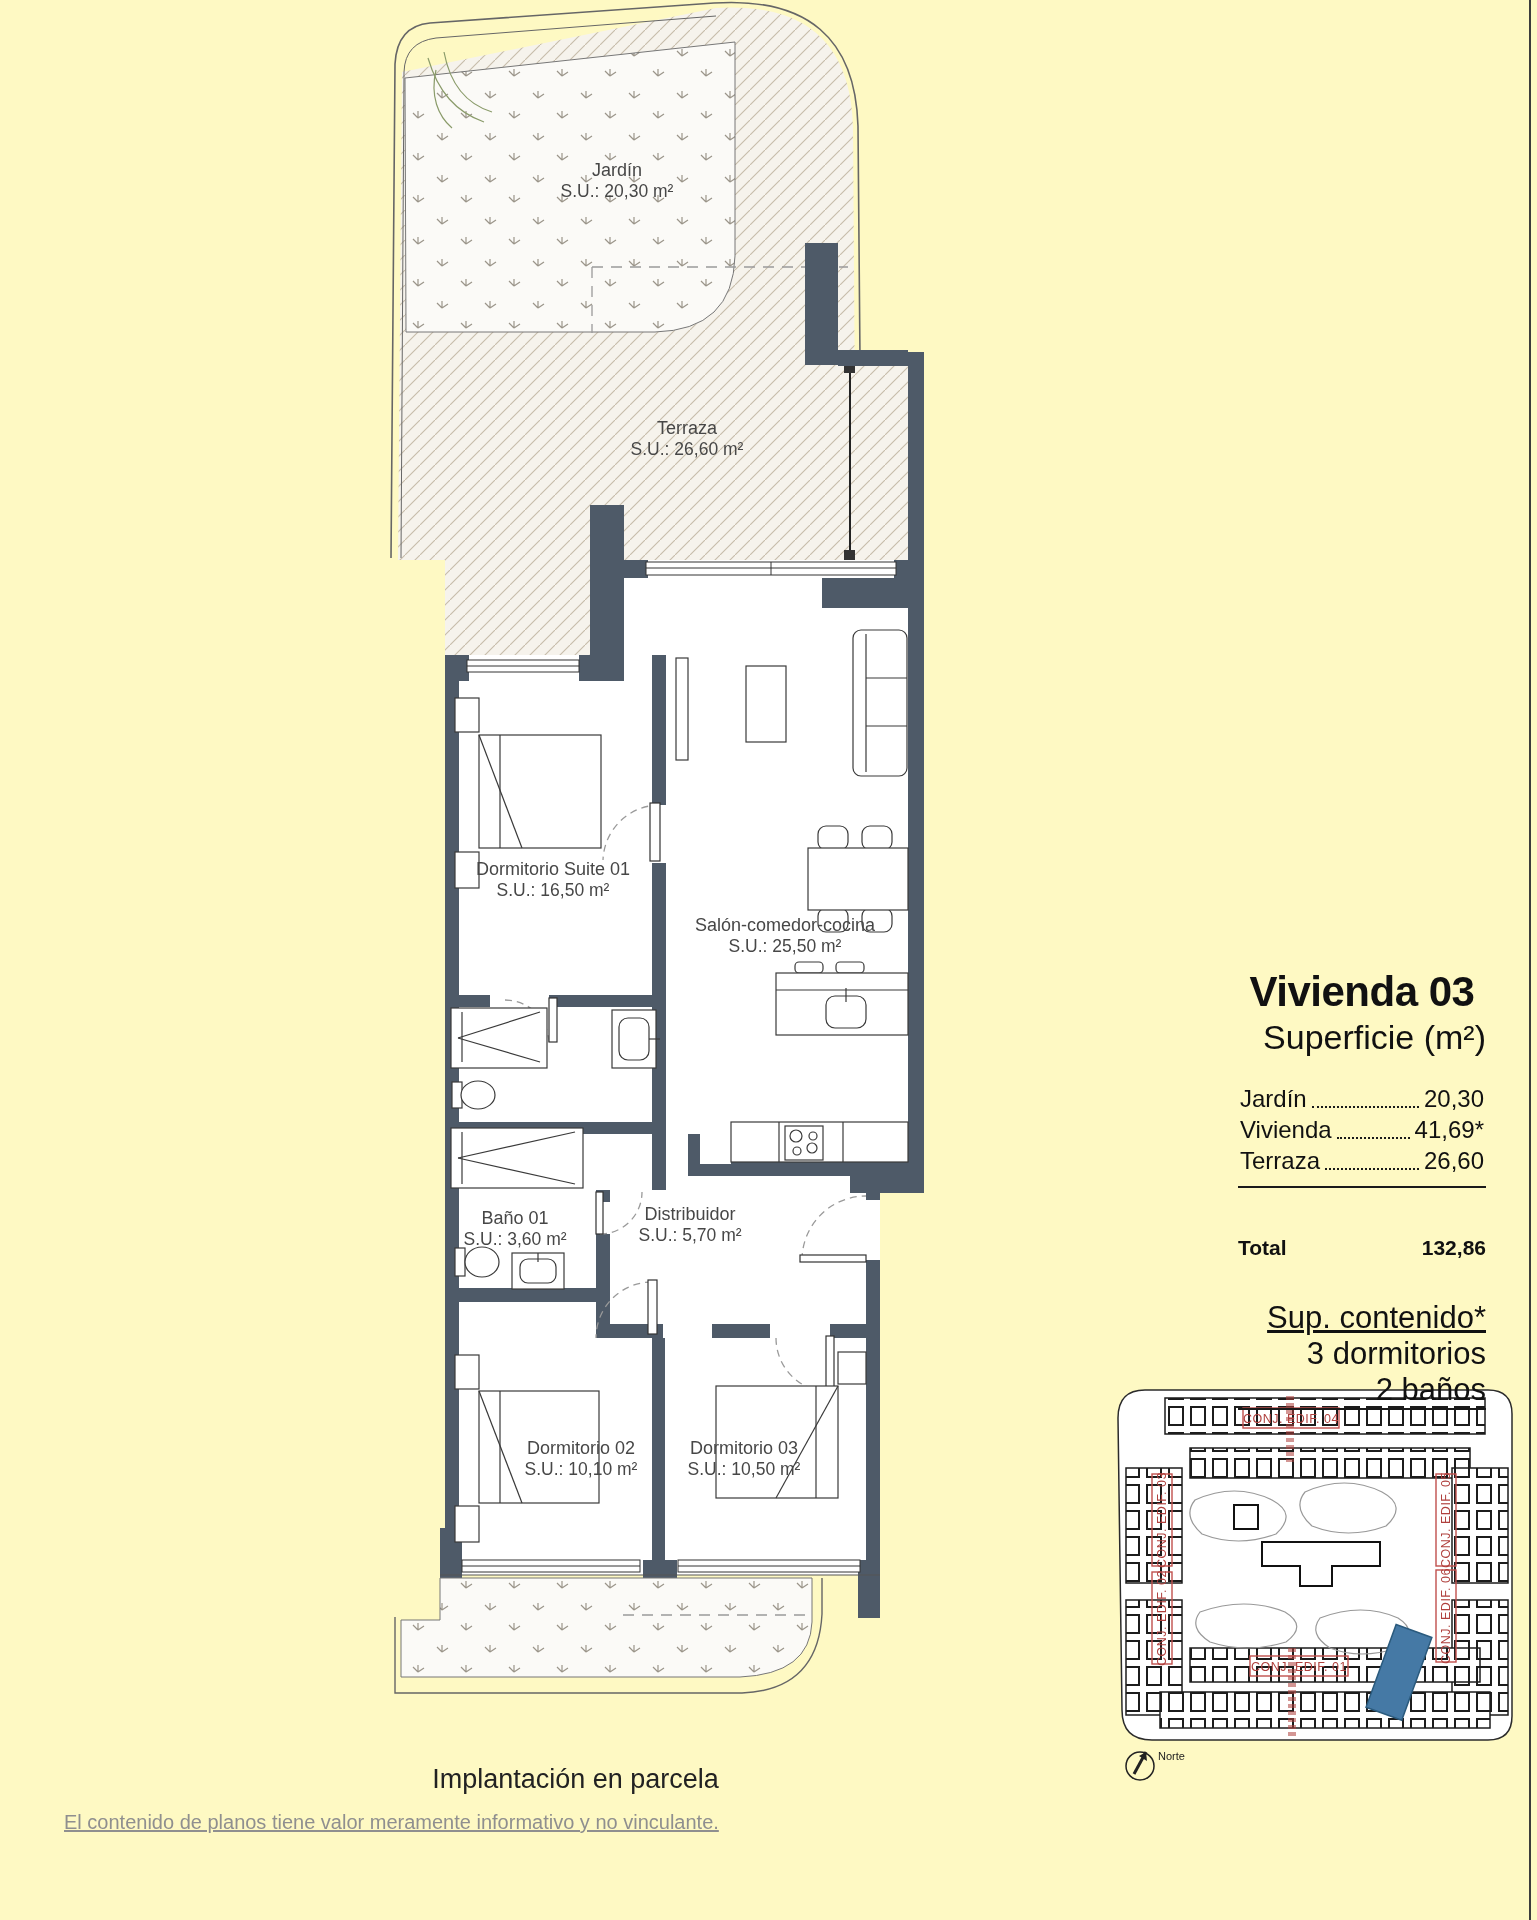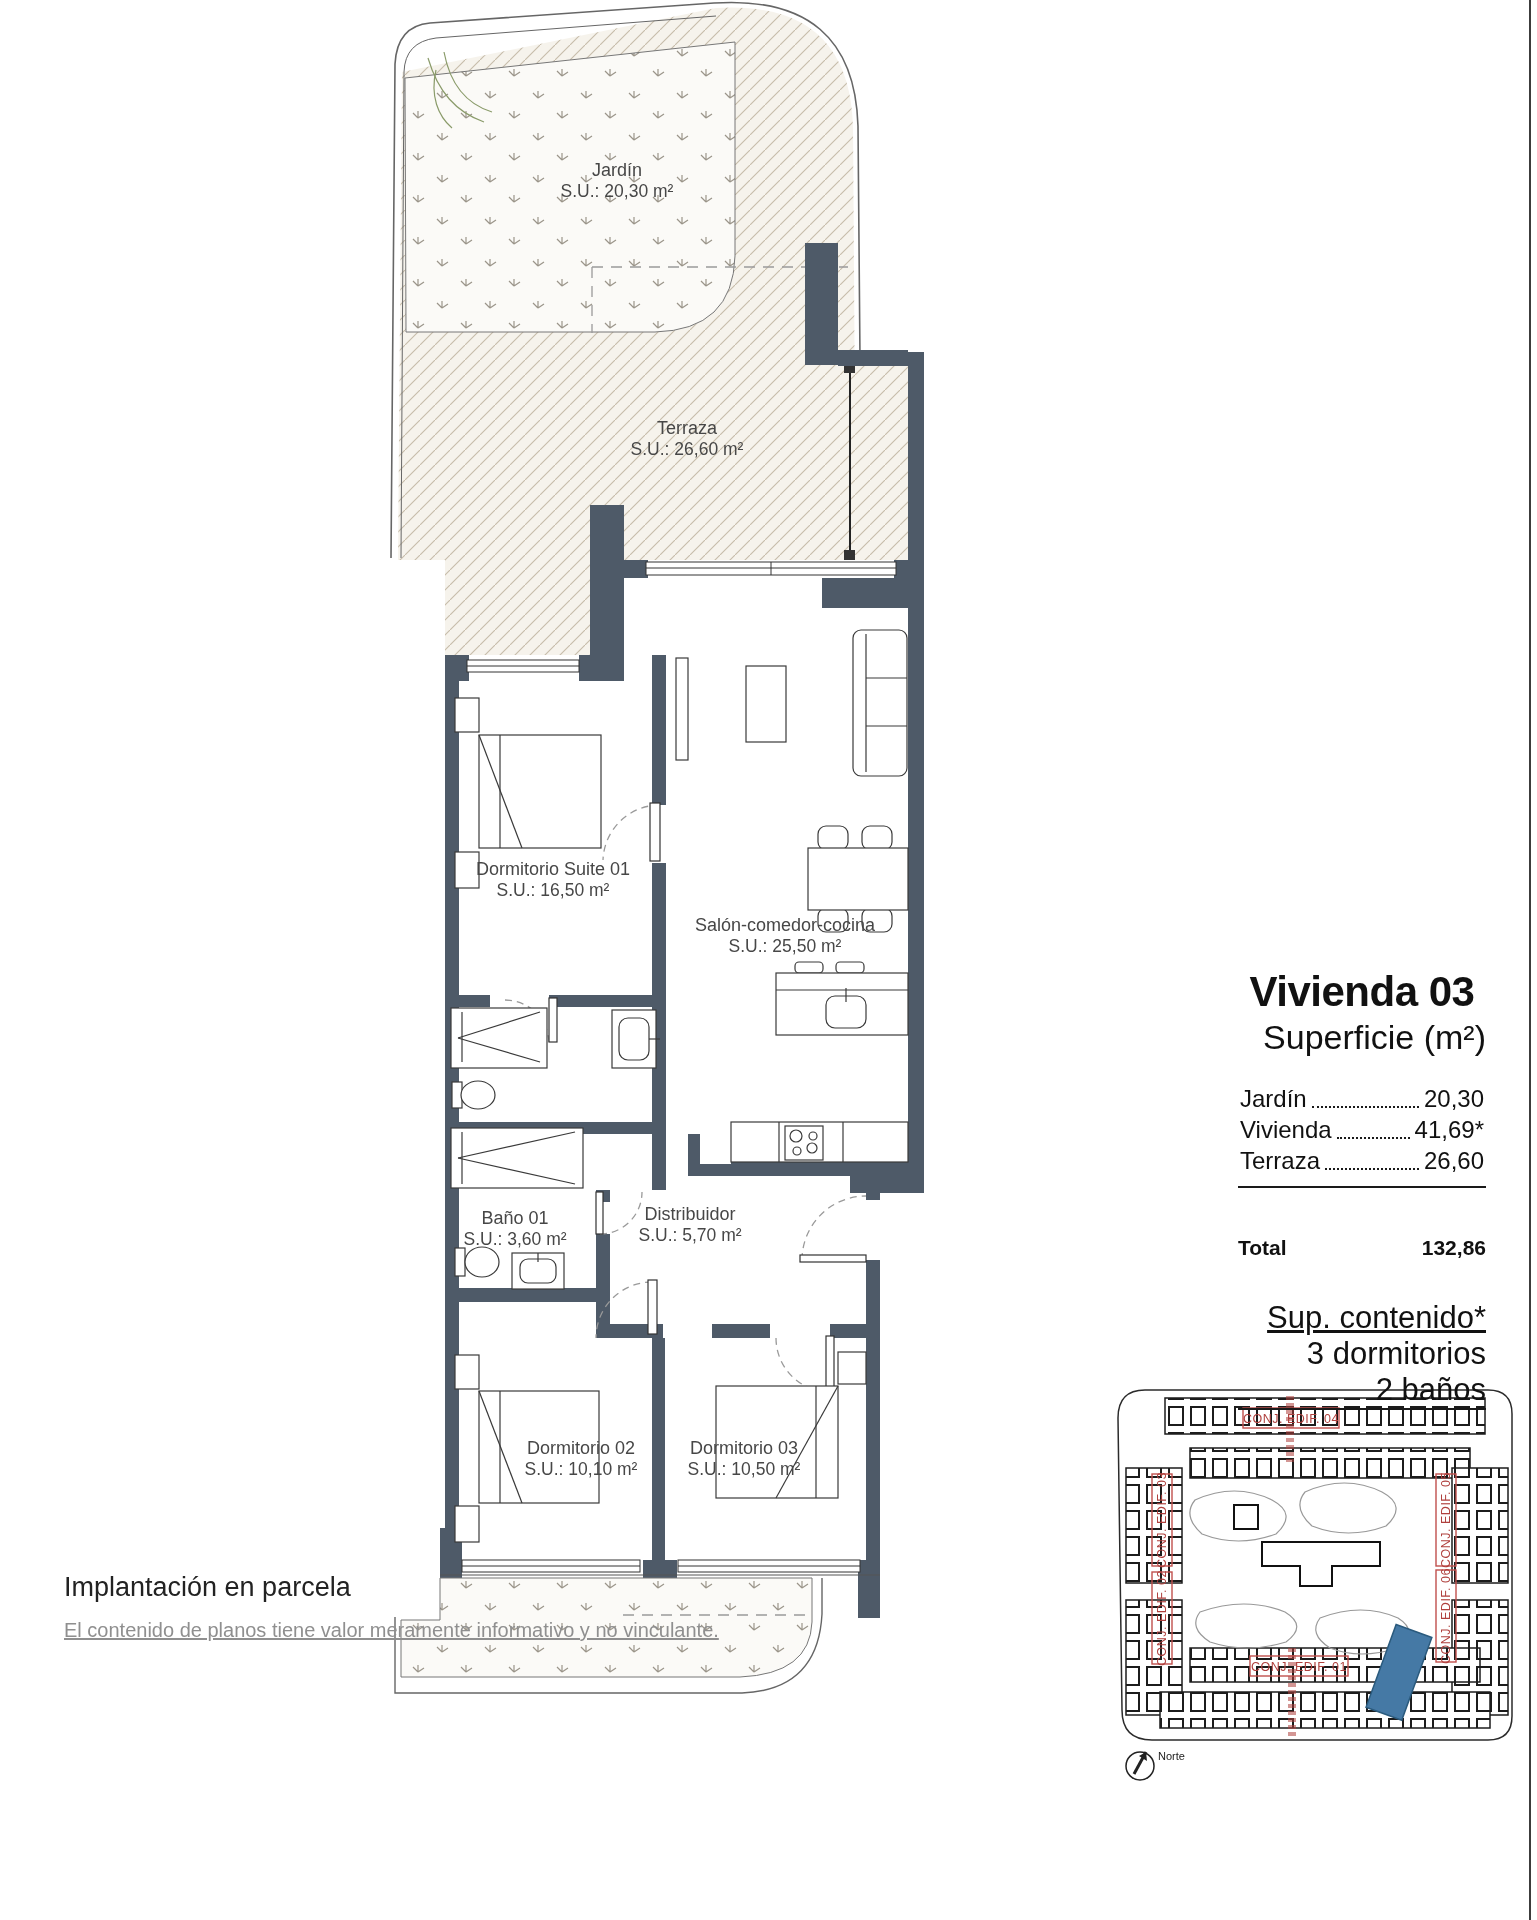--- a/index.html
+++ b/index.html
@@ -1,16 +1,16 @@
 <!DOCTYPE html>
 <html><head>
 <meta charset="utf-8">
 <style>
   html,body{margin:0;padding:0;background:#e8e8e8;}
-  .sheet{position:relative;width:1537px;height:1920px;background:#ffffff;overflow:hidden;
+  .sheet{position:relative;width:1537px;height:1920px;background:#fef9c3;overflow:hidden;
          font-family:"Liberation Sans",sans-serif;}
   .plan-svg{position:absolute;left:0;top:0;width:1537px;height:1920px;}
   svg text{font-family:"Liberation Sans",sans-serif;fill:#474747;}
   .room-name{font-size:18px;}
   .room-area{font-size:17.5px;}
   .site-label{font-size:12.5px;fill:#b0413e;letter-spacing:.5px;}
   .north-label{font-size:11px;fill:#222;}
 
   
   .panel{position:absolute;left:1238px;top:968px;width:248px;color:#111;}
@@ -18,21 +18,21 @@
   .p-sub{font-size:34px;text-align:right;margin-top:2px;}
   .p-rows{margin-top:26px;border-bottom:2px solid #1a1a1a;padding:0 2px 10px 2px;}
   .p-row{display:flex;align-items:flex-end;font-size:24px;line-height:31px;}
   .p-row .leader{flex:1;border-bottom:2.4px dotted #1a1a1a;margin:0 5px 6px 5px;}
   .p-total{display:flex;justify-content:space-between;font-size:21px;font-weight:bold;margin-top:48px;}
   .p-built{font-size:31px;text-align:right;margin-top:40px;text-decoration:underline;}
   .p-feat{font-size:31px;text-align:right;margin-top:0;}
   .p-feat.u{border-bottom:2px solid #1a1a1a;}
 
   
-  .footer{position:absolute;left:64px;top:1572px;}
+  .footer{position:absolute;left:64px;top:1764px;text-align:right;}
   .f-title{font-size:27px;color:#222;}
   .f-note{font-size:20px;color:#8f8f8f;margin-top:16px;text-decoration:underline;}
 
   .sheet-border{position:absolute;left:1529px;top:0;width:2px;height:1920px;background:#3c3c3c;}
 </style>
 </head>
 <body>
 
 <div class="sheet">
 

